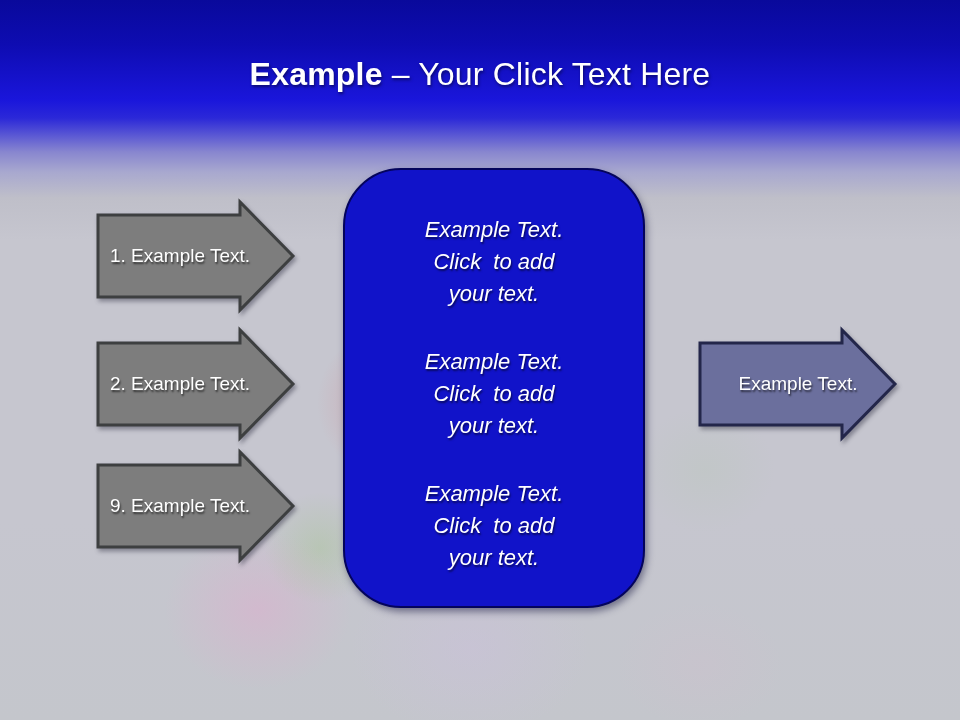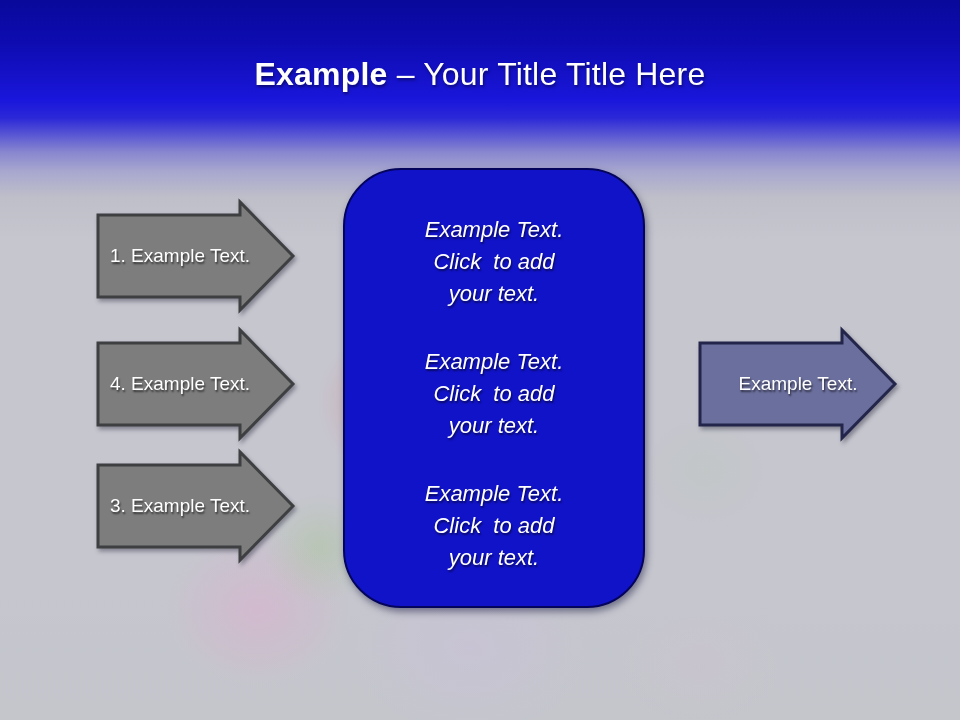--- a/index.html
+++ b/index.html
@@ -53,42 +53,42 @@
   }
   .panel-line { white-space:pre-wrap; }
 </style>
 </head>
 <body>
 
 <div class="slide">
 
   <div class="title">
     <span class="title-bold">Example</span>
-    <span>– Your Title Title Here</span>
+    <span>– Your Click Text Here</span>
   </div>
 
   <div class="arrow arrow-left arrow-1">
     <svg width="200" height="112" viewBox="0 0 200 112" class="arrow-gray">
       <polygon points="2,15 144,15 144,2 197,56 144,110 144,97 2,97" stroke-linejoin="miter"></polygon>
     </svg>
     <span class="arrow-label">1. Example Text.</span>
   </div>
 
   <div class="arrow arrow-left arrow-2">
     <svg width="200" height="112" viewBox="0 0 200 112" class="arrow-gray">
       <polygon points="2,15 144,15 144,2 197,56 144,110 144,97 2,97" stroke-linejoin="miter"></polygon>
     </svg>
-    <span class="arrow-label">4. Example Text.</span>
+    <span class="arrow-label">2. Example Text.</span>
   </div>
 
   <div class="arrow arrow-left arrow-3">
     <svg width="200" height="112" viewBox="0 0 200 112" class="arrow-gray">
       <polygon points="2,15 144,15 144,2 197,56 144,110 144,97 2,97" stroke-linejoin="miter"></polygon>
     </svg>
-    <span class="arrow-label">3. Example Text.</span>
+    <span class="arrow-label">9. Example Text.</span>
   </div>
 
   <div class="panel">
     <div class="panel-block">
       <div class="panel-line">Example Text.</div>
       <div class="panel-line">Click  to add</div>
       <div class="panel-line">your text.</div>
     </div>
     <div class="panel-block">
       <div class="panel-line">Example Text.</div>

